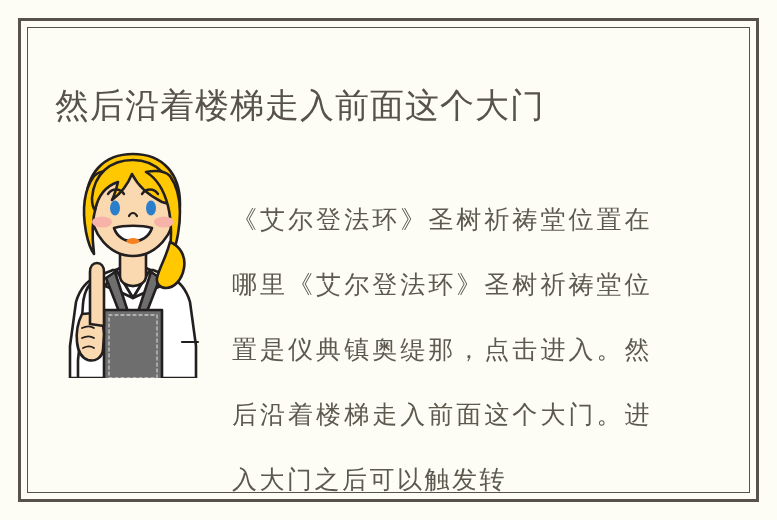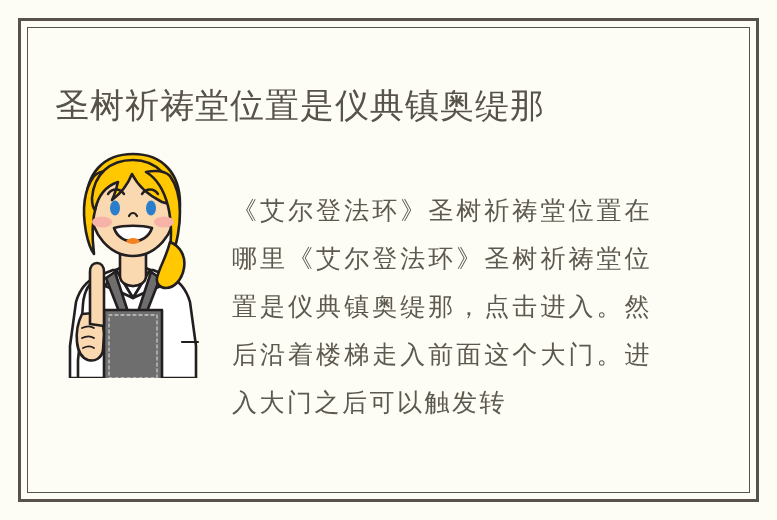--- a/index.html
+++ b/index.html
@@ -56,21 +56,21 @@
     font-family: "Liberation Sans", sans-serif;
   }
 
   
   #article-body {
     position: absolute;
     left: 232px;
     top: 162px;
     width: 420px;
     font-size: 25px;
-    line-height: 48px;
+    line-height: 65px;
     color: #5d594f;
     letter-spacing: 2.5px;
     text-align: justify;
     font-family: "DejaVu Serif", serif;
   }
 
   
   #illustration {
     position: absolute;
     left: 58px;
@@ -82,21 +82,21 @@
   #illustration svg { display: block; }
 </style>
 </head>
 <body>
 
 <div id="article-card">
 
   <div id="outer-frame"></div>
   <div id="inner-frame"></div>
 
-  <h1 id="page-title">圣树祈祷堂位置是仪典镇奥缇那</h1>
+  <h1 id="page-title">然后沿着楼梯走入前面这个大门</h1>
 
   <div id="illustration">
     <svg width="150" height="232" viewBox="0 0 150 232" xmlns="http://www.w3.org/2000/svg">
       <g stroke="#231f20" stroke-width="2.6" stroke-linejoin="round" stroke-linecap="round">
 
         <path d="M40 130 C30 134 22 142 18 156 L12 200 L12 232 L138 232 L138 200 L132 156
                  C128 142 120 134 110 130 L95 124 L55 124 Z" fill="#ffffff"></path>
 
         <path d="M41 131 C31 136 26 146 25 158 L23 186 L20 214 L20 232" fill="none"></path>
 

